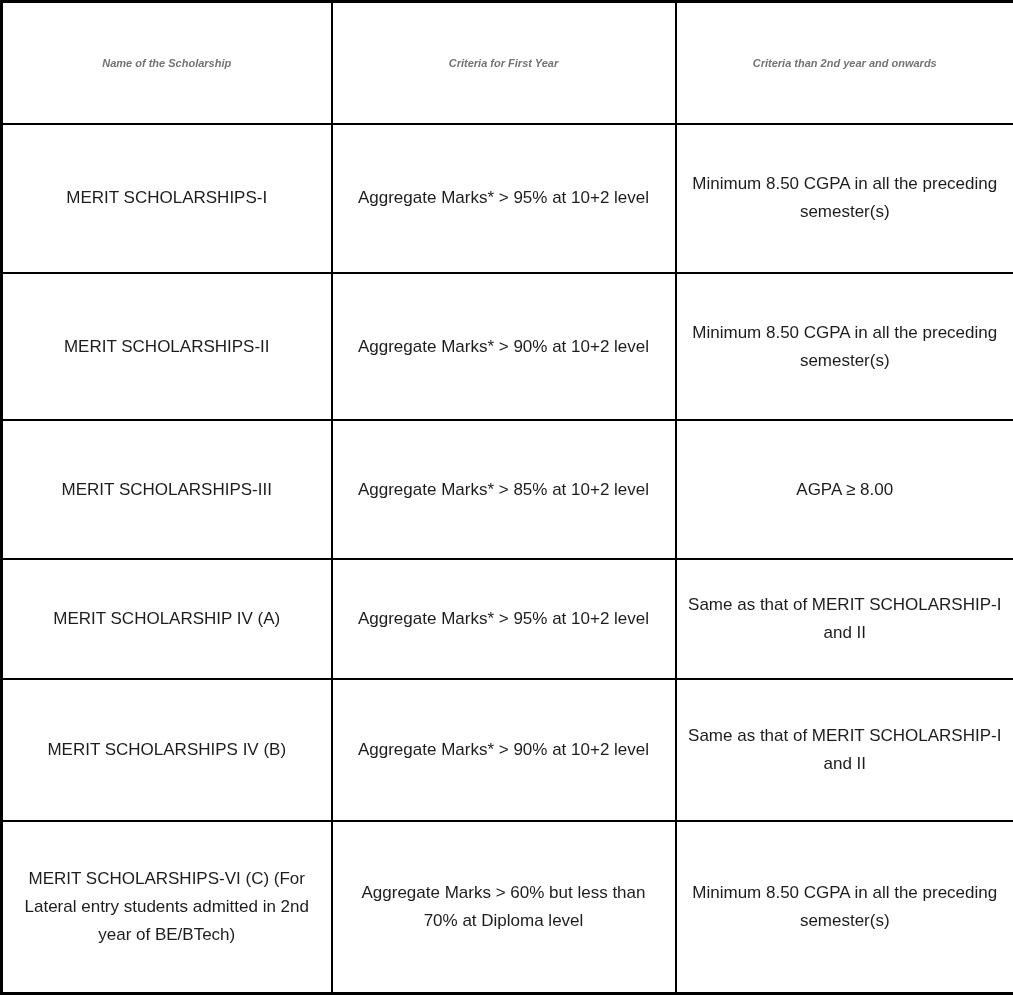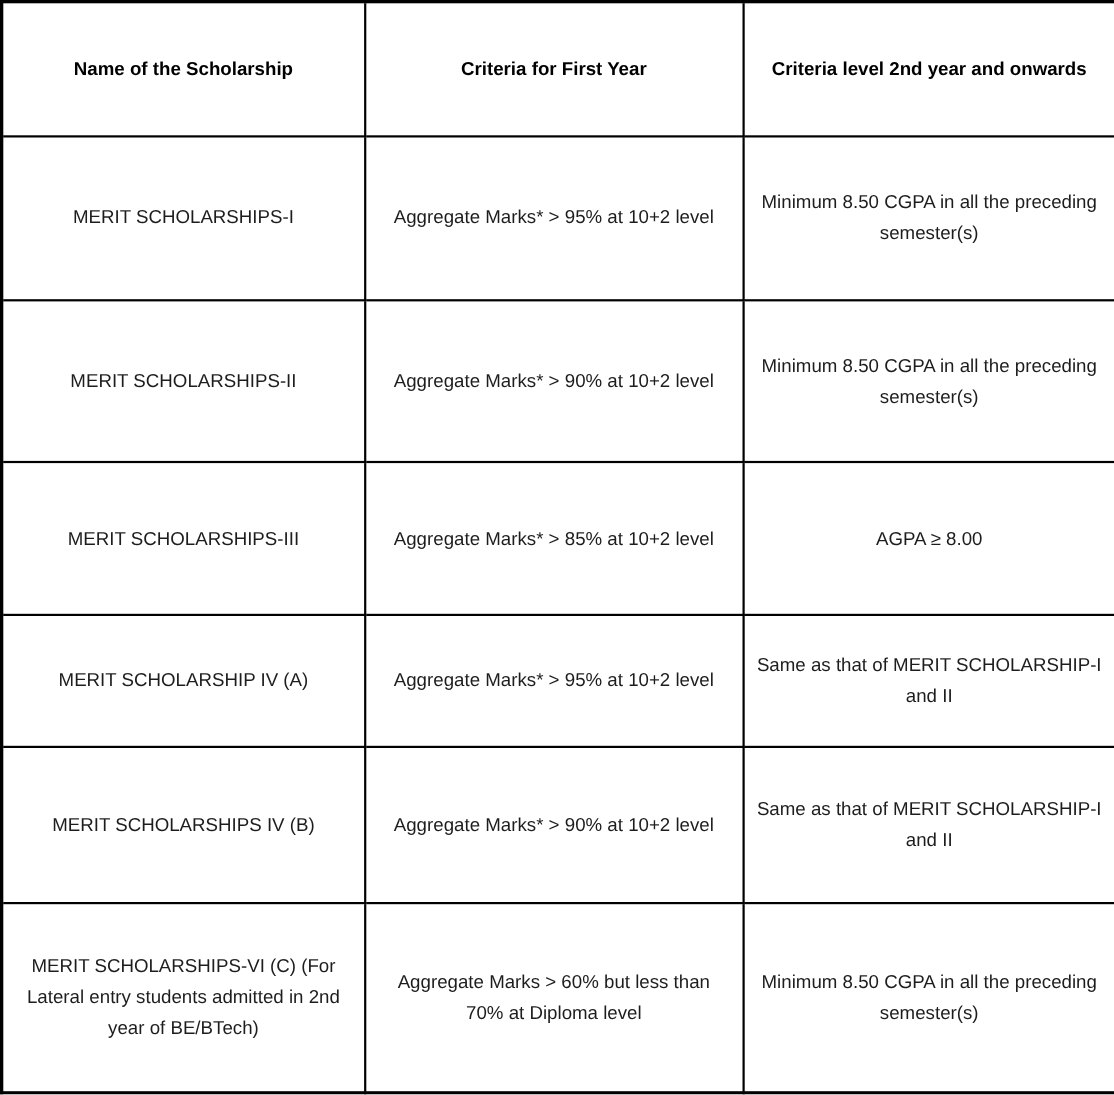--- a/index.html
+++ b/index.html
@@ -29,23 +29,24 @@
     vertical-align: middle;
     padding: 4px 10px;
     color: #1d1d1f;
     font-size: 17px;
     line-height: 28px;
     font-weight: 400;
     overflow-wrap: break-word;
   }
   table.scholarship-table th {
     font-weight: 700;
-    color: #000000;
-    font-size: 17px;
+    color: #737373;
+    font-size: 11px;
     line-height: 28px;
+    font-style: italic;
   }
   
   thead tr                  { height: 122px; }
   tbody tr:nth-child(1)     { height: 82px; }
   tbody tr:nth-child(2)     { height: 81px; }
   tbody tr:nth-child(3)     { height: 76px; }
   tbody tr:nth-child(4)     { height: 57px; }
   tbody tr:nth-child(5)     { height: 78px; }
   tbody tr:nth-child(6)     { height: 81px; }
   tbody tr:nth-child(7)     { height: 132px; }
@@ -58,21 +59,21 @@
 <table class="scholarship-table">
   <colgroup>
     <col class="c1">
     <col class="c2">
     <col class="c3">
   </colgroup>
   <thead>
     <tr>
       <th>Name of the Scholarship</th>
       <th>Criteria for First Year</th>
-      <th>Criteria level 2nd year and onwards</th>
+      <th>Criteria than 2nd year and onwards</th>
     </tr>
   </thead>
   <tbody>
       <tr>
         <td>MERIT SCHOLARSHIPS-I</td>
         <td>Aggregate Marks* &gt; 95% at 10+2 level</td>
         <td>Minimum 8.50 CGPA in all the preceding semester(s)</td>
       </tr>
       <tr>
         <td>MERIT SCHOLARSHIPS-II</td>

